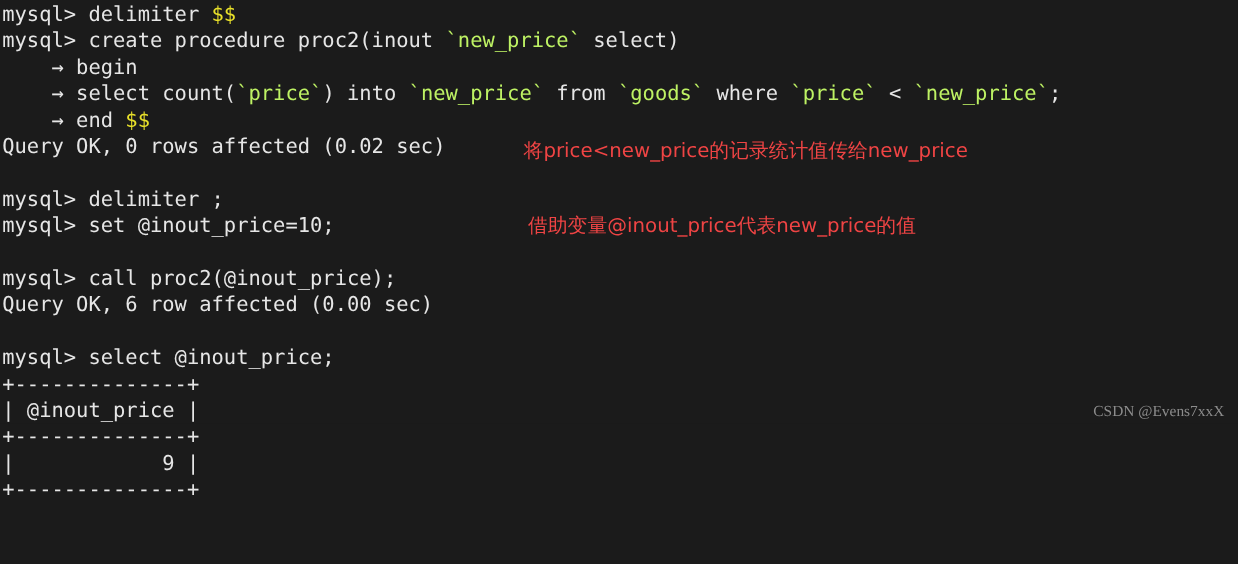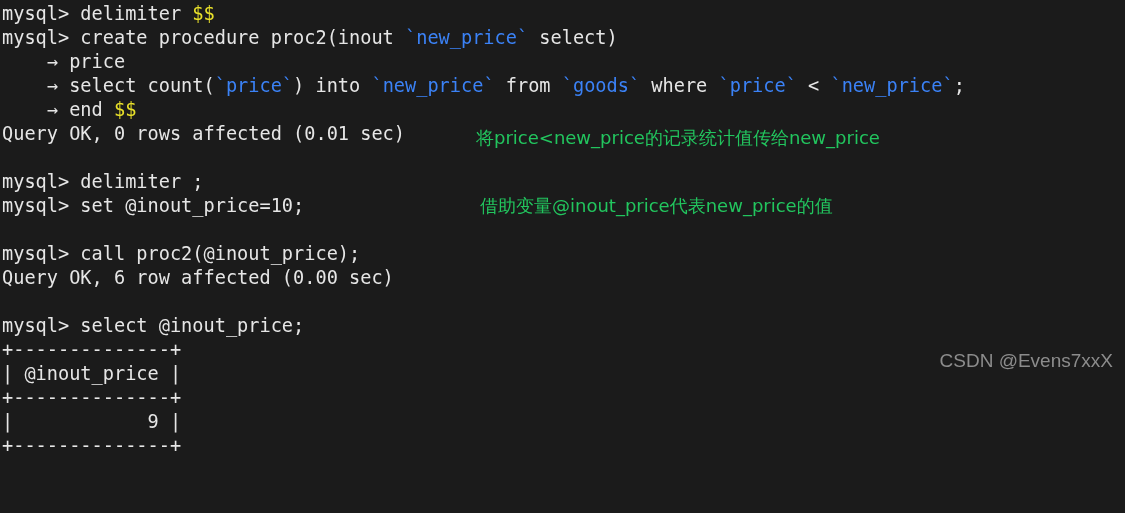--- a/index.html
+++ b/index.html
@@ -32,59 +32,59 @@
     white-space: pre;
     font-family: "DejaVu Sans Mono", "Liberation Mono", monospace;
     position: relative;
   }
 
   .line.blank {
     color: transparent;
   }
 
   .seg-plain { color: #e6e6e6; }
-  .seg-ident { color: #3b82f6; }
+  .seg-ident { color: #bef264; }
   .seg-delim { color: #e8e02a; }
 
   .annotation {
     position: absolute;
-    color: #22c55e;
+    color: #ef4444;
     font-family: "DejaVu Sans", "Liberation Sans", sans-serif;
     font-size: 18px;
     line-height: 24px;
     white-space: pre;
     letter-spacing: 0px;
   }
 
   #annotation-1 { left: 476px; top: 126px; }
   #annotation-2 { left: 480px; top: 194px; }
 
   #watermark {
     position: absolute;
     right: 12px;
-    bottom: 14px;
+    bottom: 0;
     color: #8c8c8c;
-    font-family: Liberation Sans, sans-serif;
-    font-size: 19px;
+    font-family: Liberation Serif, serif;
+    font-size: 14px;
     line-height: 20px;
     white-space: pre;
   }
 </style>
 </head>
 <body>
 
 <div id="terminal">
 
   <div id="terminal-lines">
       <div class="line"><span class="seg-plain">mysql&gt; delimiter </span><span class="seg-delim">$$</span></div>
       <div class="line"><span class="seg-plain">mysql&gt; create procedure proc2(inout </span><span class="seg-ident">`new_price`</span><span class="seg-plain"> select)</span></div>
-      <div class="line"><span class="seg-plain">    → price</span></div>
+      <div class="line"><span class="seg-plain">    → begin</span></div>
       <div class="line"><span class="seg-plain">    → select count(</span><span class="seg-ident">`price`</span><span class="seg-plain">) into </span><span class="seg-ident">`new_price`</span><span class="seg-plain"> from </span><span class="seg-ident">`goods`</span><span class="seg-plain"> where </span><span class="seg-ident">`price`</span><span class="seg-plain"> &lt; </span><span class="seg-ident">`new_price`</span><span class="seg-plain">;</span></div>
       <div class="line"><span class="seg-plain">    → end </span><span class="seg-delim">$$</span></div>
-      <div class="line"><span class="seg-plain">Query OK, 0 rows affected (0.01 sec)</span></div>
+      <div class="line"><span class="seg-plain">Query OK, 0 rows affected (0.02 sec)</span></div>
       <div class="line blank">&nbsp;</div>
       <div class="line"><span class="seg-plain">mysql&gt; delimiter ;</span></div>
       <div class="line"><span class="seg-plain">mysql&gt; set @inout_price=10;</span></div>
       <div class="line blank">&nbsp;</div>
       <div class="line"><span class="seg-plain">mysql&gt; call proc2(@inout_price);</span></div>
       <div class="line"><span class="seg-plain">Query OK, 6 row affected (0.00 sec)</span></div>
       <div class="line blank">&nbsp;</div>
       <div class="line"><span class="seg-plain">mysql&gt; select @inout_price;</span></div>
       <div class="line"><span class="seg-plain">+--------------+</span></div>
       <div class="line"><span class="seg-plain">| @inout_price |</span></div>

